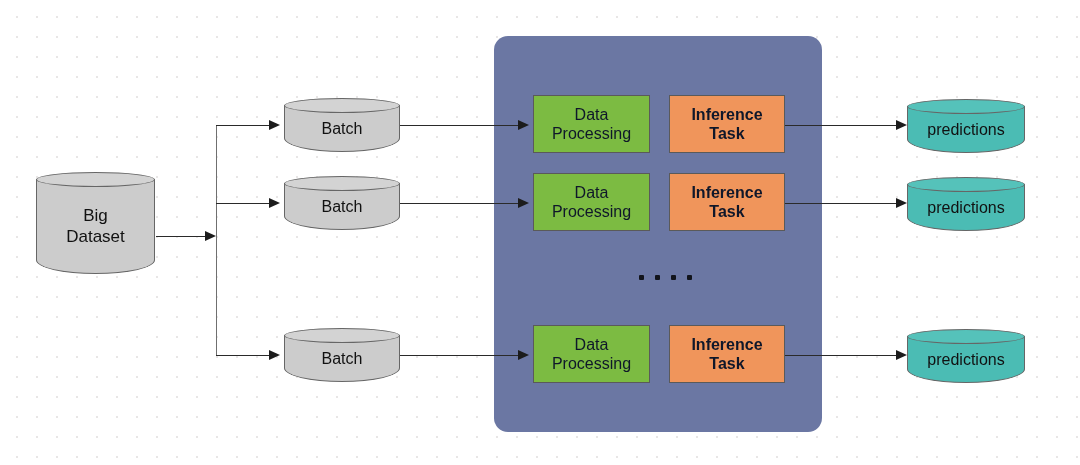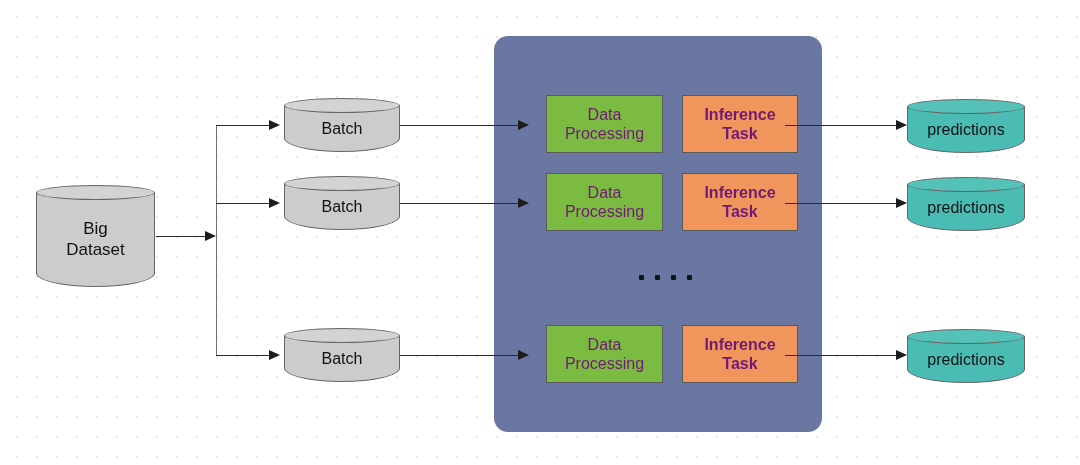--- a/index.html
+++ b/index.html
@@ -69,25 +69,24 @@
   .cyl-teal .top  { background: #55c2ba; }
 
   
   .box {
     position: absolute;
     box-sizing: border-box;
     display: flex;
     align-items: center;
     justify-content: center;
     text-align: center;
-    color: #701a75;
+    color: #0f172a;
     line-height: 1.2;
     white-space: pre-line;
     border: 1.2px solid #5a5a5a;
-    margin-left: 13px;
   }
   .box-green  { background: #7cbb42; }
   .box-orange { background: #f0955b; font-weight: bold; }
 
   
   .hline {
     position: absolute;
     height: 0;
     border-top: 1.6px solid #2a2a2a;
   }
@@ -119,21 +118,21 @@
     border-radius: 1px;
   }
 </style>
 </head>
 <body>
 
 <div id="canvas">
 
   <div class="panel" style="left:494px; top:36px; width:328px; height:396px;"></div>
 
-  <div class="cyl cyl-grey" style="left:36px; top:185px; width:119px; height:102px;">
+  <div class="cyl cyl-grey" style="left:36px; top:172px; width:119px; height:102px;">
     <div class="body"></div>
     <div class="top"></div>
     <div class="label" style="font-size:17px;">Big
 Dataset</div>
   </div>
 
   <div class="hline" style="left:156px; top:236px; width:50px;"></div>
   <div class="arrowhead" style="left:205px; top:231px;"></div>
 
   <div class="vline" style="left:216px; top:125px; height:230px;"></div>

